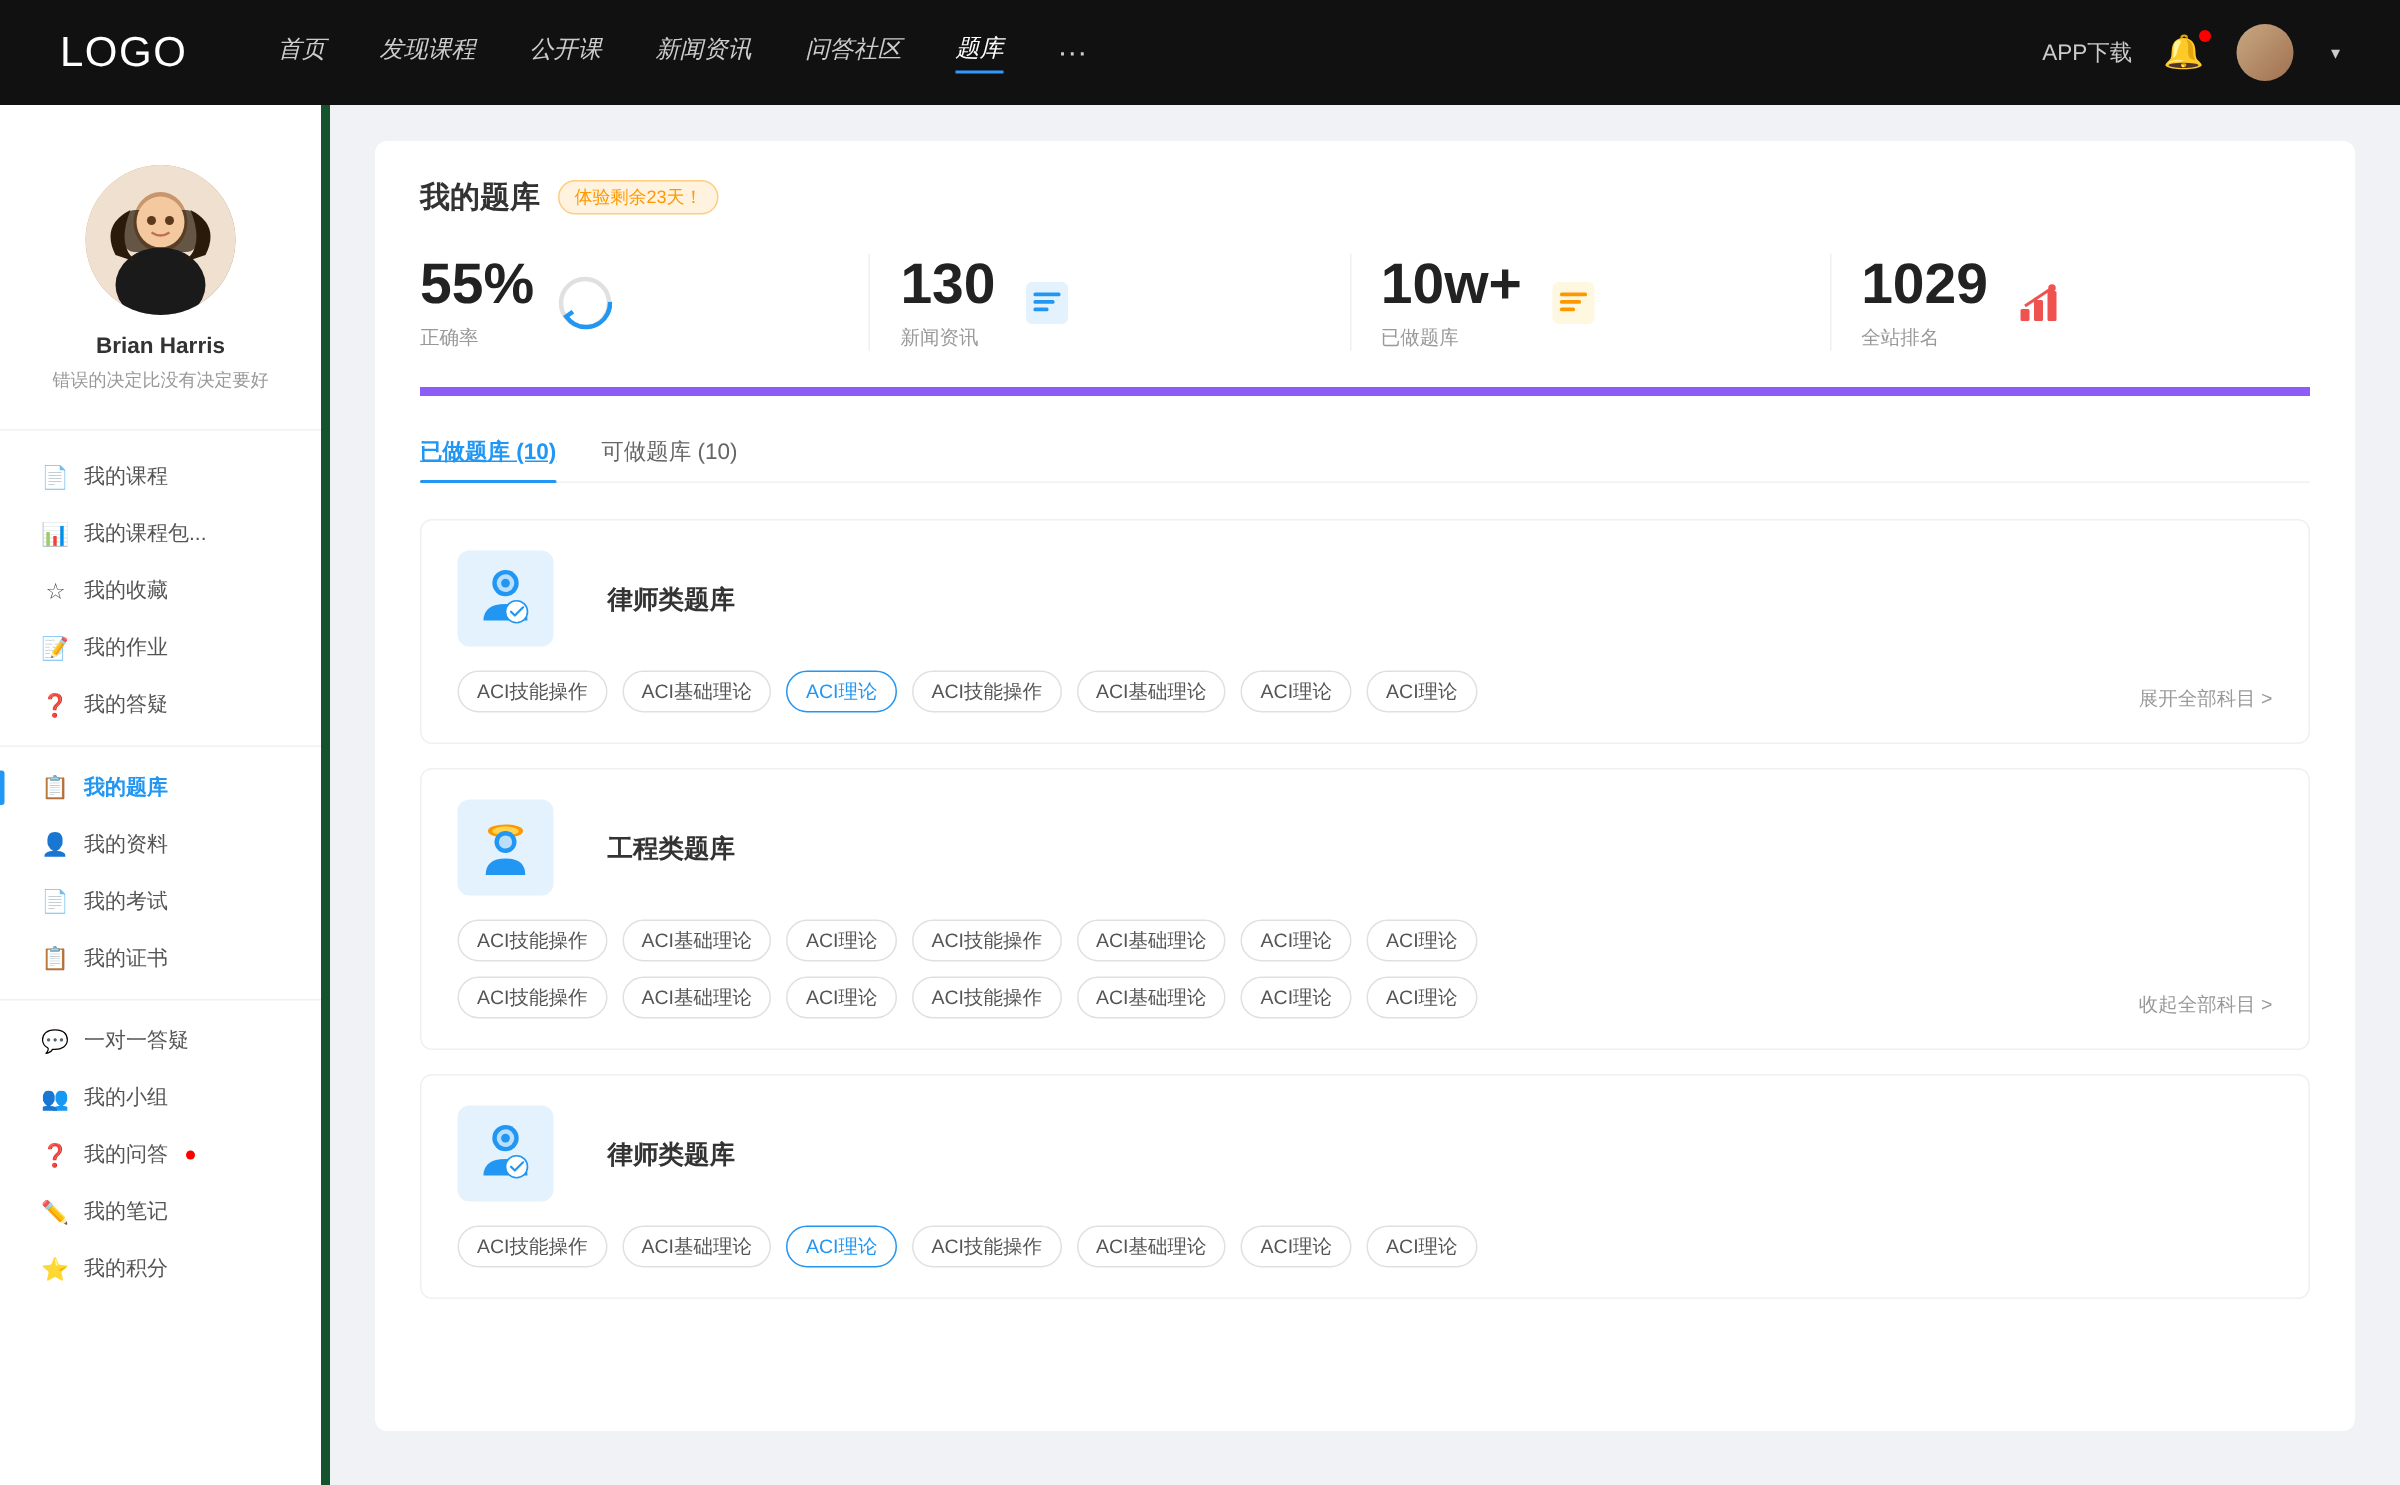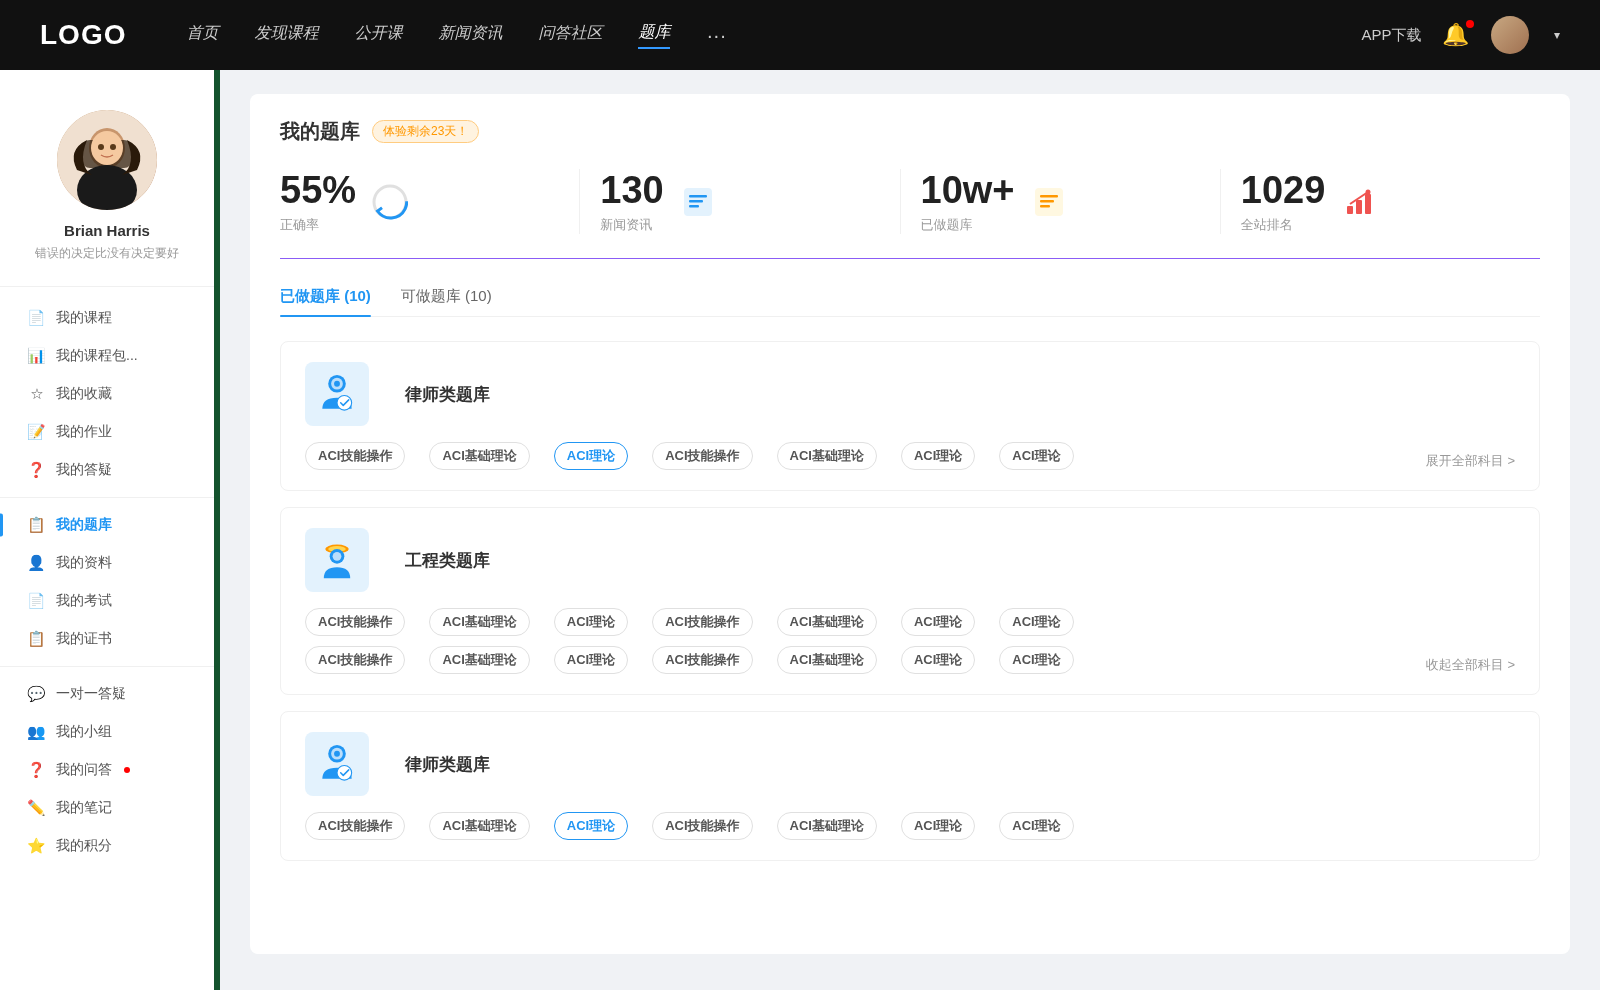--- a/index.html
+++ b/index.html
@@ -10,21 +10,21 @@
       background: #111;
       height: 70px;
       display: flex;
       align-items: center;
       padding: 0 40px;
       position: relative;
       z-index: 100;
     }
     .navbar-logo {
       font-size: 28px;
-      font-weight: 700;
+      font-weight: 400;
       color: #fff;
       letter-spacing: 1px;
       margin-right: 60px;
     }
     .navbar-nav {
       display: flex;
       align-items: center;
       gap: 36px;
       flex: 1;
     }
@@ -195,21 +195,21 @@
       font-size: 12px;
       padding: 2px 10px;
       border-radius: 20px;
     }
 
     
     .stats-row {
       display: flex;
       gap: 0;
       margin-bottom: 28px;
-      border-bottom: 1px solid #8b5cf6;
+      border-bottom: 6px solid #8b5cf6;
       padding-bottom: 24px;
     }
     .stat-item {
       flex: 1;
       display: flex;
       align-items: center;
       gap: 14px;
       padding: 0 20px;
       border-right: 1px solid #f0f0f0;
     }
@@ -249,20 +249,21 @@
     .tab-item {
       font-size: 15px;
       color: #666;
       padding-bottom: 10px;
       cursor: pointer;
       position: relative;
     }
     .tab-item.active {
       color: #2196f3;
       font-weight: 600;
+      text-decoration: underline;
     }
     .tab-item.active::after {
       content: '';
       position: absolute;
       bottom: -1px;
       left: 0;
       width: 100%;
       height: 2px;
       background: #2196f3;
       border-radius: 1px;
@@ -292,23 +293,22 @@
       flex-shrink: 0;
     }
     .bank-title {
       font-size: 17px;
       font-weight: 600;
       color: #333;
     }
     .bank-tags {
       display: flex;
       flex-wrap: wrap;
-      gap: 24px;
-      align-items: center;
-      font-weight: bold;
+      gap: 10px;
+      align-items: center;
     }
     .bank-tag {
       font-size: 13px;
       color: #555;
       padding: 4px 12px;
       border: 1px solid #e0e0e0;
       border-radius: 20px;
       cursor: pointer;
       background: #fff;
     }

